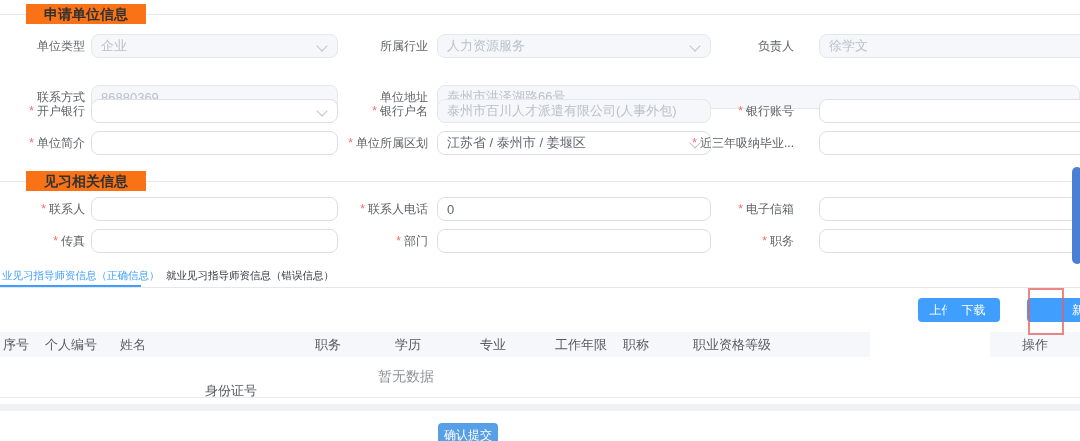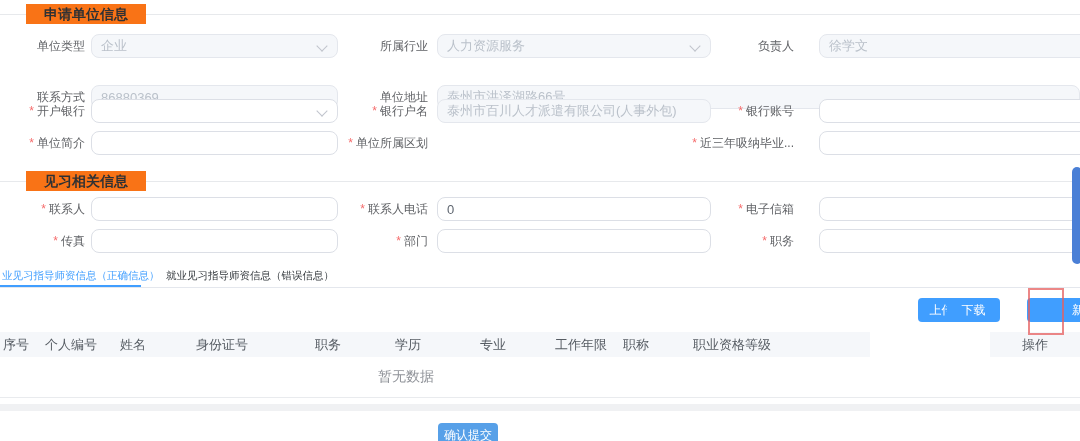--- a/index.html
+++ b/index.html
@@ -111,20 +111,24 @@
   <div class="lbl lc2 r3"><span class="star">*</span><span>银行户名</span></div>
   <input class="box disabled bc2 r3" readonly="" value="泰州市百川人才派遣有限公司(人事外包)" style="">
 
   <div class="lbl lc3 r3"><span class="star">*</span><span>银行账号</span></div>
   <input class="box bc3 r3" value="" style="">
 
   <div class="lbl lc1 r4"><span class="star">*</span><span>单位简介</span></div>
   <input class="box bc1 r4" value="" style="">
 
   <div class="lbl lc2 r4"><span class="star">*</span><span>单位所属区划</span></div>
+  <div class="box sel bc2 r4">
+    <span class="selval">江苏省 / 泰州市 / 姜堰区</span>
+    <i class="chev"></i>
+  </div>
 
   <div class="lbl lc3 r4"><span class="star">*</span><span>近三年吸纳毕业...</span></div>
   <input class="box bc3 r4" value="" style="">
 
   <div class="divider-line" style="top:181px;"></div>
   <div class="divider-title" style="top:171px;">见习相关信息</div>
 
   <div class="lbl lc1 r5"><span class="star">*</span><span>联系人</span></div>
   <input class="box bc1 r5" value="" style="">
 
@@ -150,21 +154,21 @@
 
   <button class="btn btn-upload">上传</button>
   <button class="btn btn-download">下载</button>
   <button class="btn btn-add">新增</button>
   <div class="annotation-box"></div>
 
   <div class="thead thead-main">
     <span class="th" style="left:3px;">序号</span>
     <span class="th" style="left:45px;">个人编号</span>
     <span class="th" style="left:120px;">姓名</span>
-    <span class="th" style="left:196px;">身份证号</span>
+    <span class="th" style="left:205px;margin-top:46px;">身份证号</span>
     <span class="th" style="left:315px;">职务</span>
     <span class="th" style="left:395px;">学历</span>
     <span class="th" style="left:480px;">专业</span>
     <span class="th" style="left:555px;">工作年限</span>
     <span class="th" style="left:623px;">职称</span>
     <span class="th" style="left:693px;">职业资格等级</span>
   </div>
   <div class="thead thead-action">
     <span class="th-action">操作</span>
   </div>

